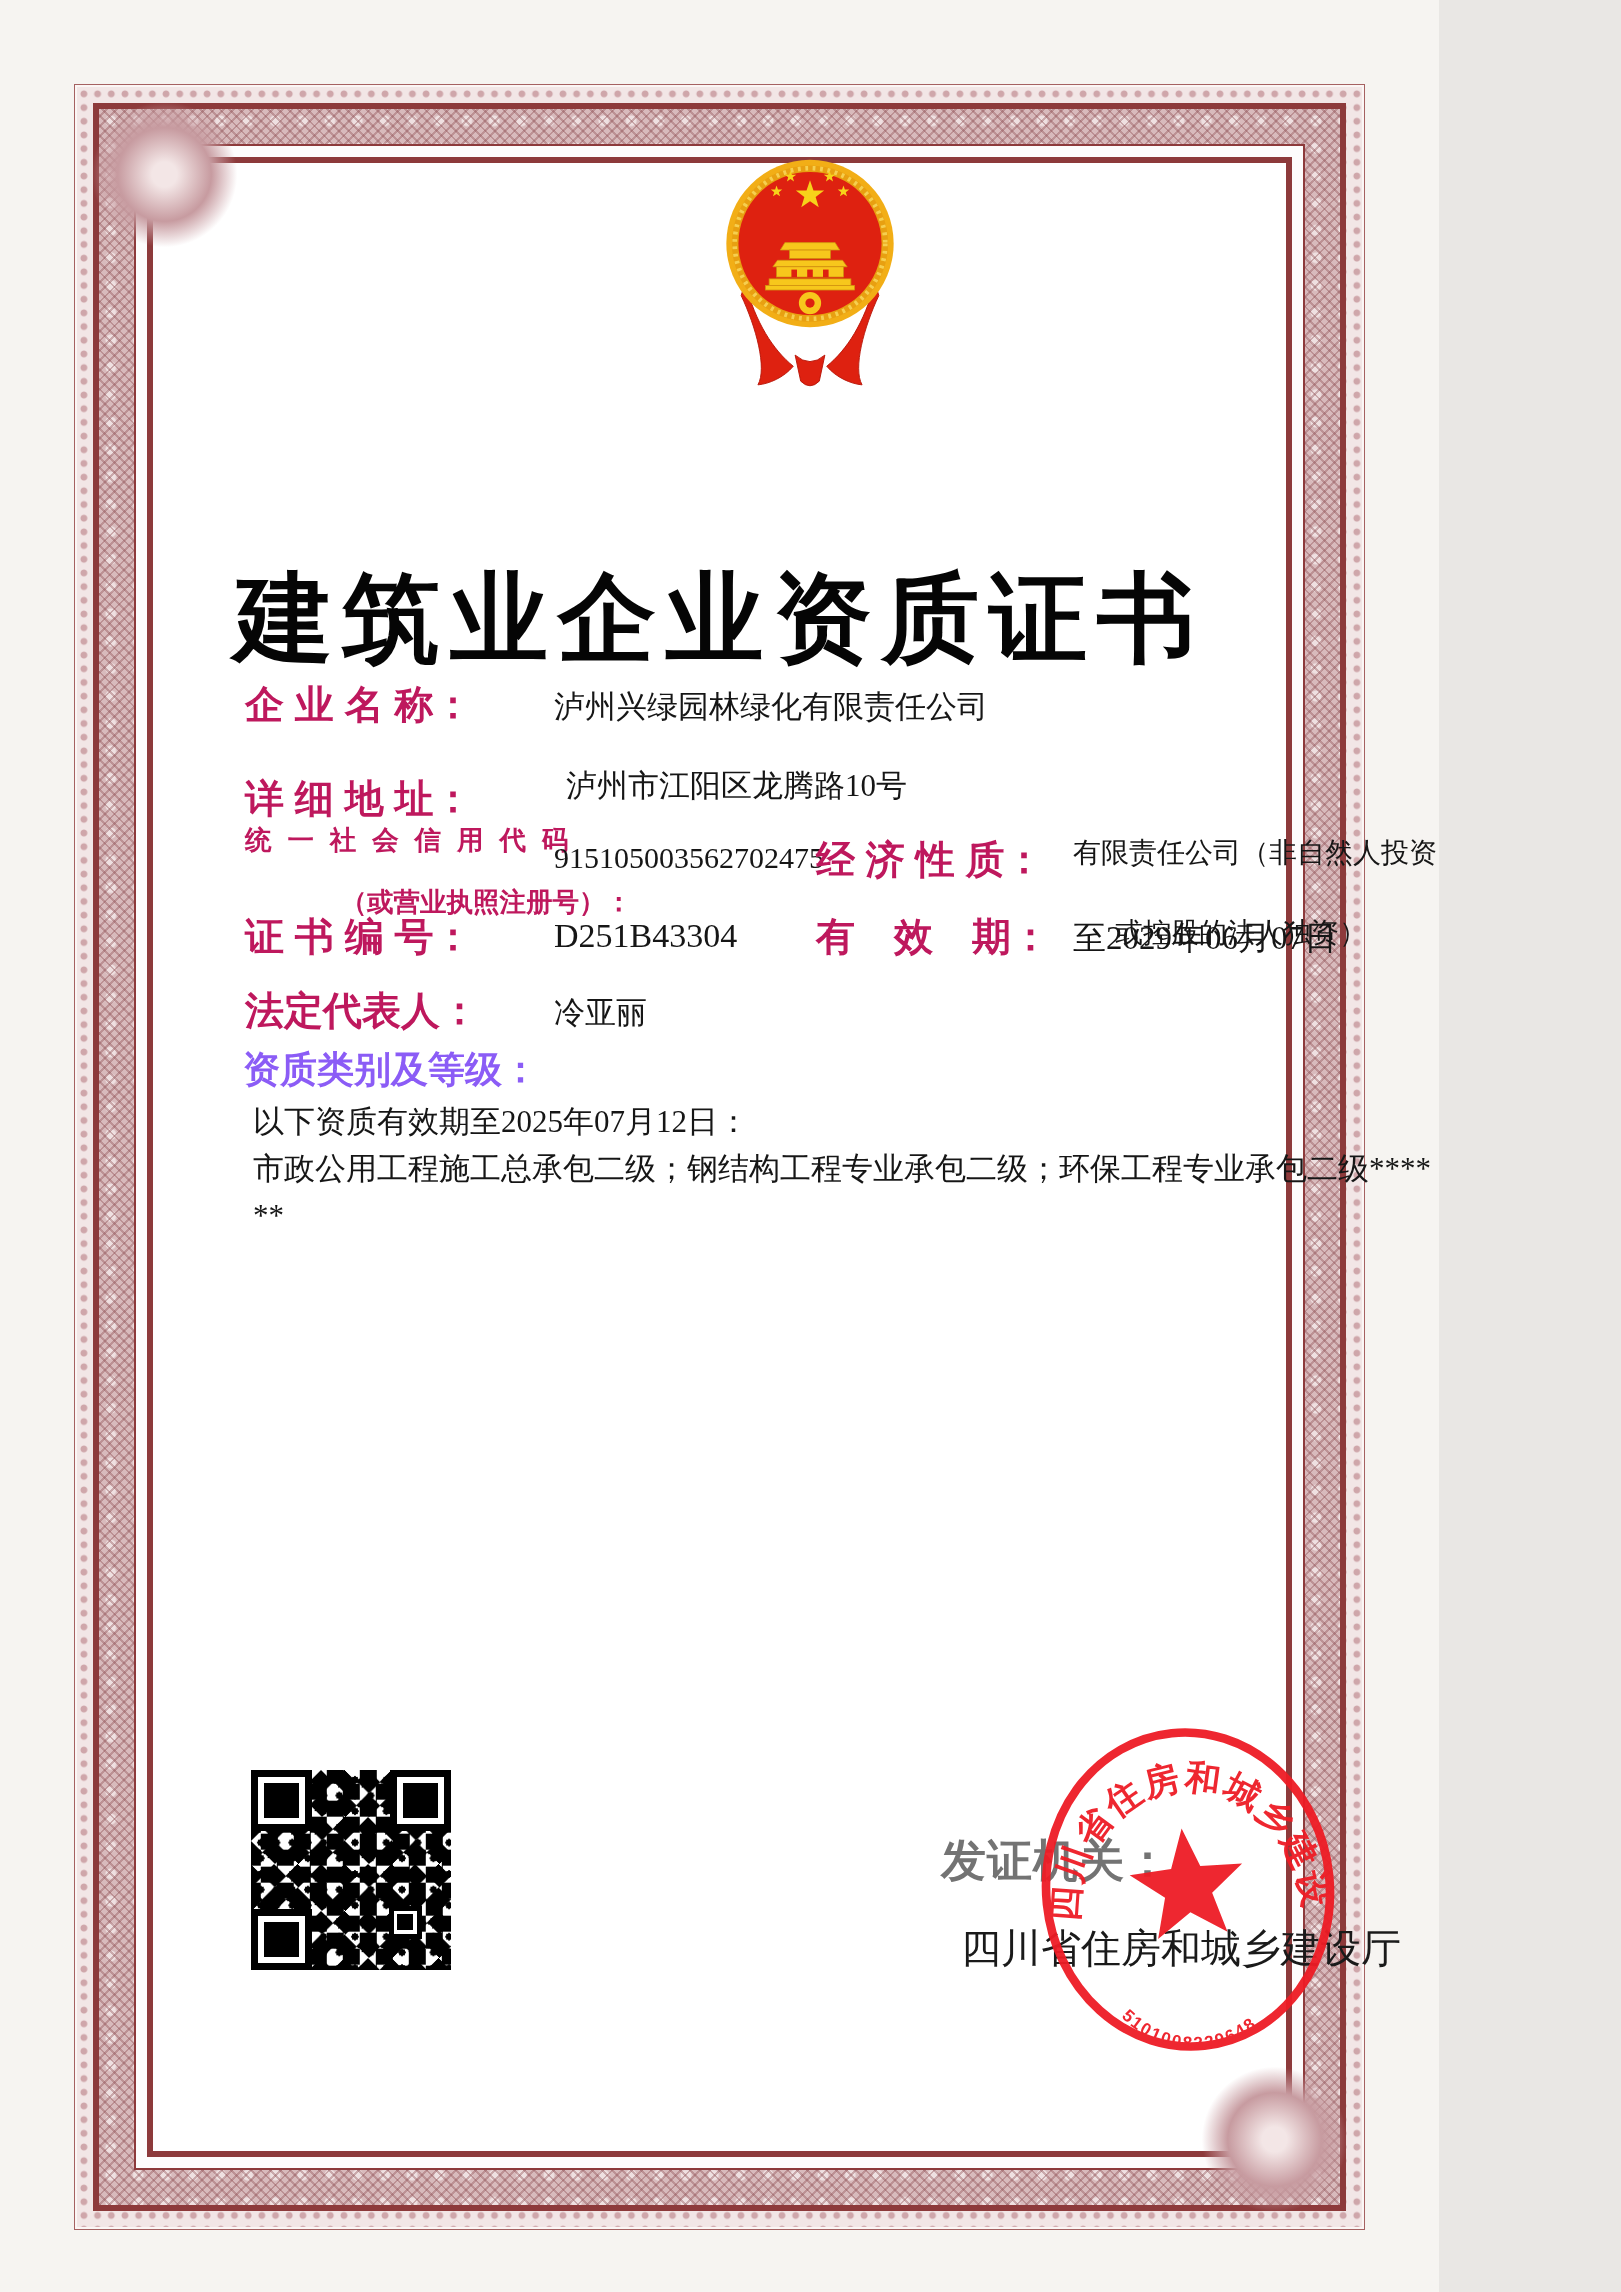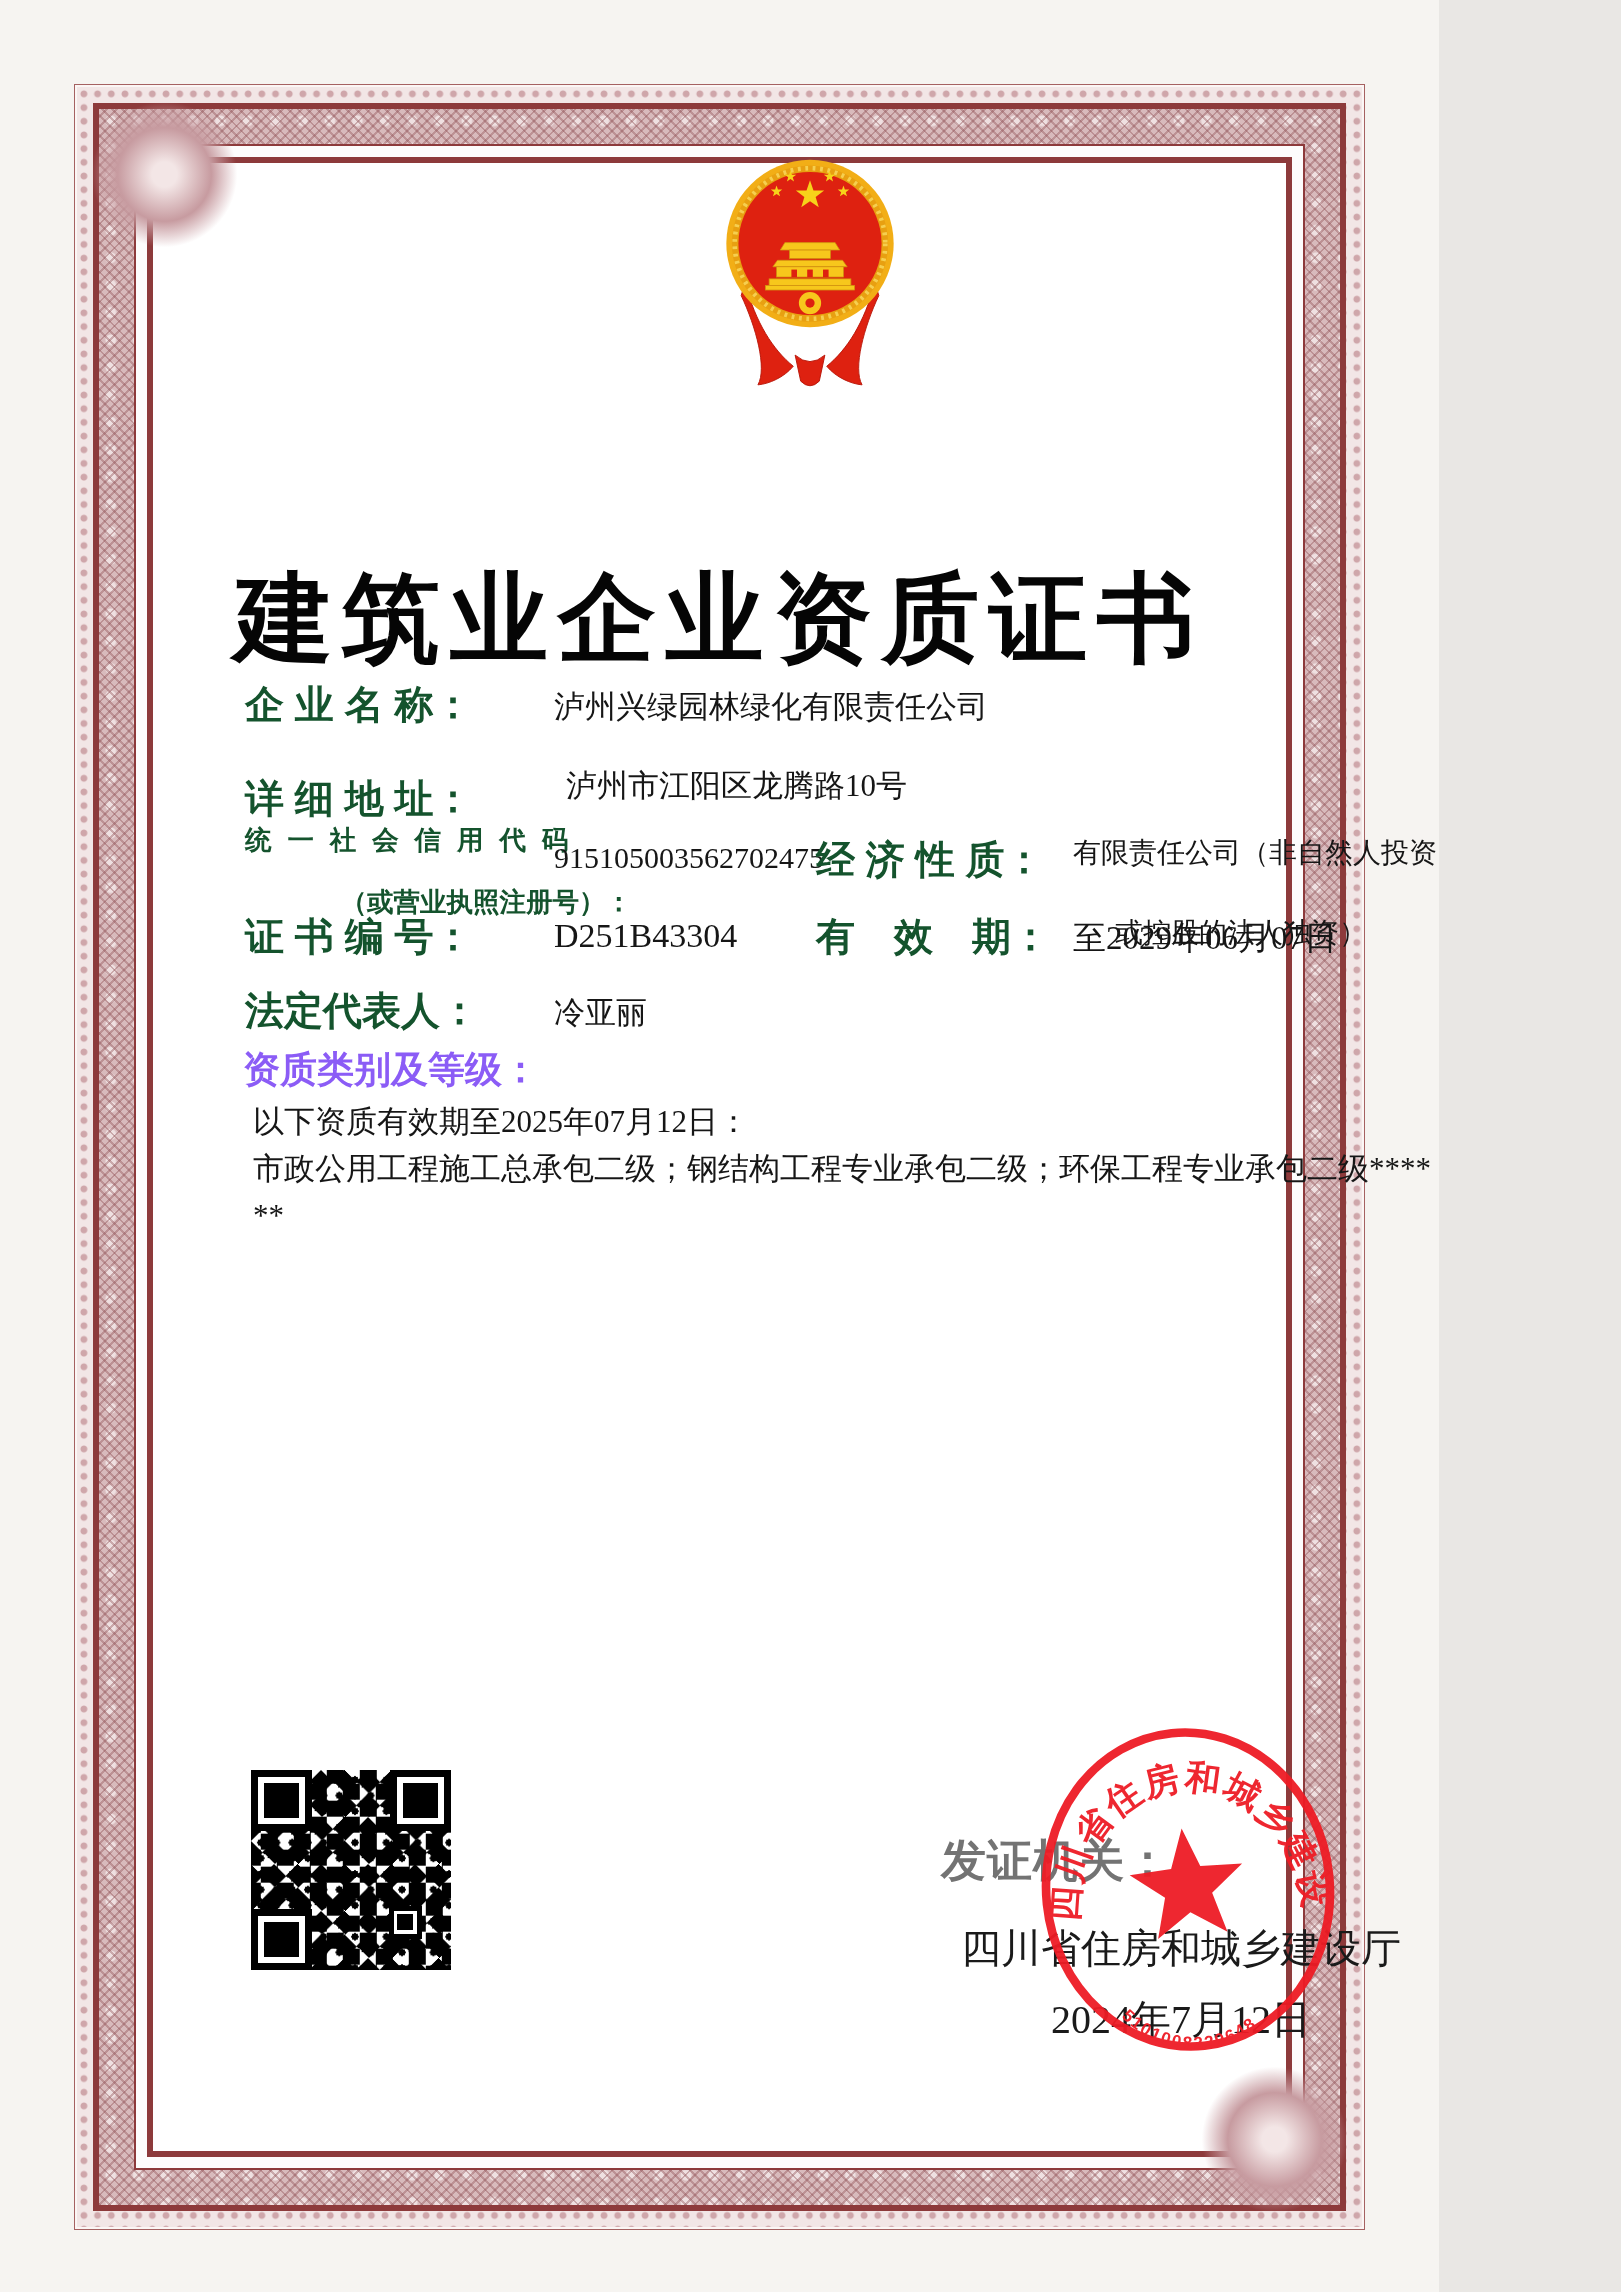--- a/index.html
+++ b/index.html
@@ -26,21 +26,21 @@
       #d8babc;}
   .f-floral::before,.f-floral::after{content:"";position:absolute;width:147px;height:147px;height:147px;
     background:radial-gradient(circle,#f3e6e6 12%,#c79ba0 45%,rgba(199,155,160,0) 70%);}
   .f-floral::before{left:-7.8px;top:-7.8px;}
   .f-floral::after{right:-7.8px;bottom:-7.8px;}
   .f-line2{border:2.9px solid #8d3a3b;}
   .f-white{border:11.8px solid #fdfcfc;background:#fff;}
   .f-bar2{border:6.9px solid #8d3a3b;background:#fff;}
   
   .content{position:absolute;inset:0;z-index:2;}
-  .lab{position:absolute;font-weight:700;color:#14532d;white-space:pre;}
+  .lab{position:absolute;font-weight:700;color:#be185d;white-space:pre;}
   .val{position:absolute;font-family:"Liberation Serif","DejaVu Serif",serif;color:#161616;white-space:pre;}
   .title{position:absolute;left:0;right:0;top:488px;text-align:center;
     font-size:98px;font-weight:700;letter-spacing:9.8px;color:#050505;}
   .row-company-label{left:245px;top:678px;font-size:39px;}
   .row-company-value{left:554px;top:686px;font-size:31px;}
   .row-address-label{left:245px;top:757px;font-size:39px;margin-top:15px;}
   .row-address-value{left:566px;top:765px;font-size:31px;}
   .credit-label{left:245px;top:827px;font-size:26.5px;line-height:31px;font-family:Liberation Mono, monospace;}
   .credit-value{left:554px;top:841px;font-size:30px;}
   .econ-label{left:816px;top:833px;font-size:39px;}
@@ -190,17 +190,16 @@
       <text fill="#ee1c25" font-size="37" font-weight="bold" font-family="Liberation Serif, DejaVu Serif, serif">
         <textPath href="#sealTopArc" startOffset="8" textLength="430" lengthAdjust="spacing">四川省住房和城乡建设厅</textPath>
       </text>
       <text fill="#ee1c25" font-size="18" font-weight="bold" letter-spacing="4" font-family="Liberation Sans, DejaVu Sans, sans-serif">
         <textPath href="#sealBottomArc" startOffset="6" textLength="160" lengthAdjust="spacing">5101008229648</textPath>
       </text>
     </svg>
 
     <div class="issuer-label">发证机关：</div>
     <div class="authority">四川省住房和城乡建设厅</div>
-    <div class="issue-date">2024年7月12日</div>
 
   </div>
 </div>
 
 
 </body></html>

